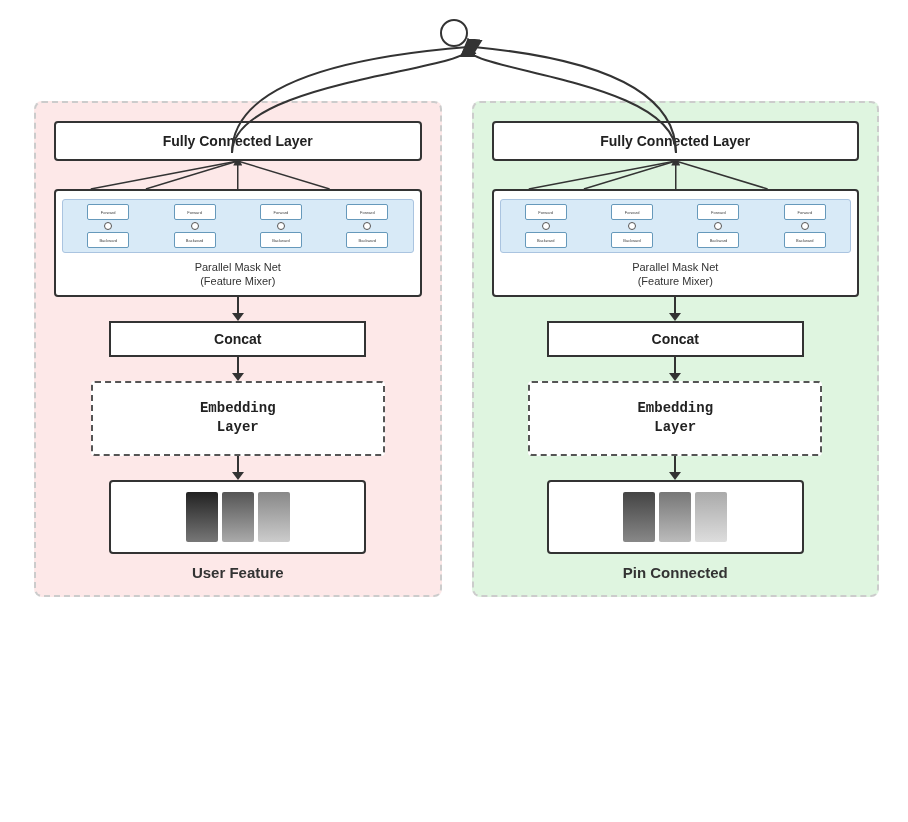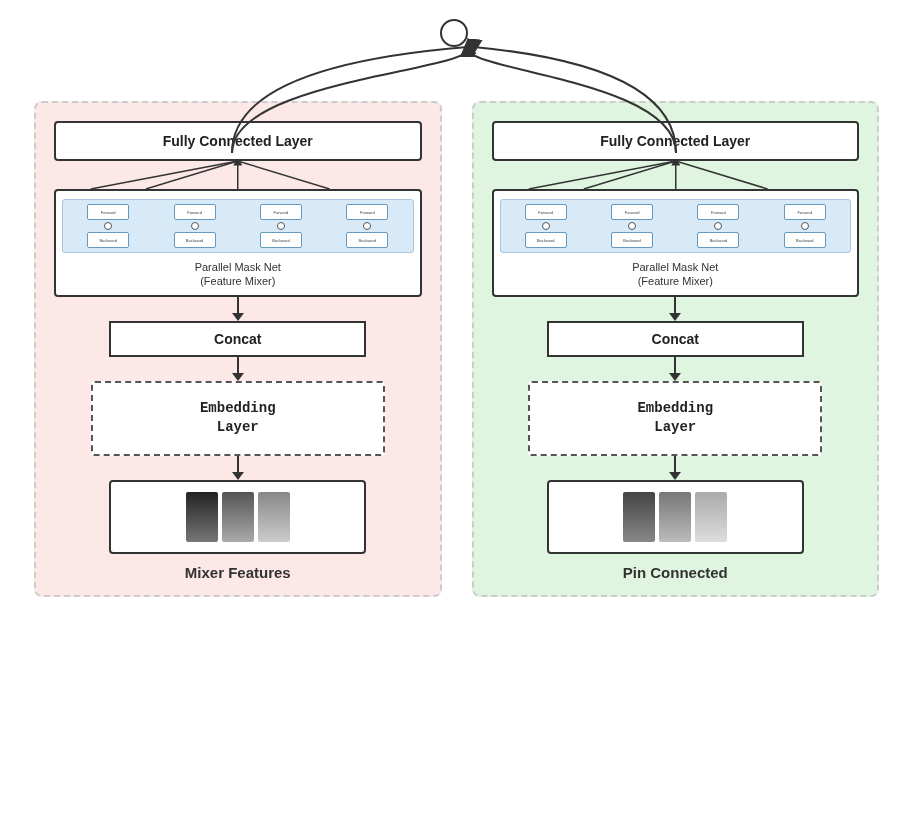--- a/index.html
+++ b/index.html
@@ -342,21 +342,21 @@
             <polygon points="0,16 12,16 6,24" fill="#333"></polygon>
           </svg>
         </div>
 
         <div class="feature-blocks">
           <div class="feat-block" style="background: linear-gradient(to bottom, #222, #777);"></div>
           <div class="feat-block" style="background: linear-gradient(to bottom, #555, #aaa);"></div>
           <div class="feat-block" style="background: linear-gradient(to bottom, #888, #ccc);"></div>
         </div>
 
-        <div class="panel-label">Mixer Features</div>
+        <div class="panel-label">User Feature</div>
       </div>
     </div>
 
     <div class="panel panel-pin">
       <div class="panel-content">
 
         <div class="layer-fc">
           <span>Fully Connected Layer</span>
         </div>
 

